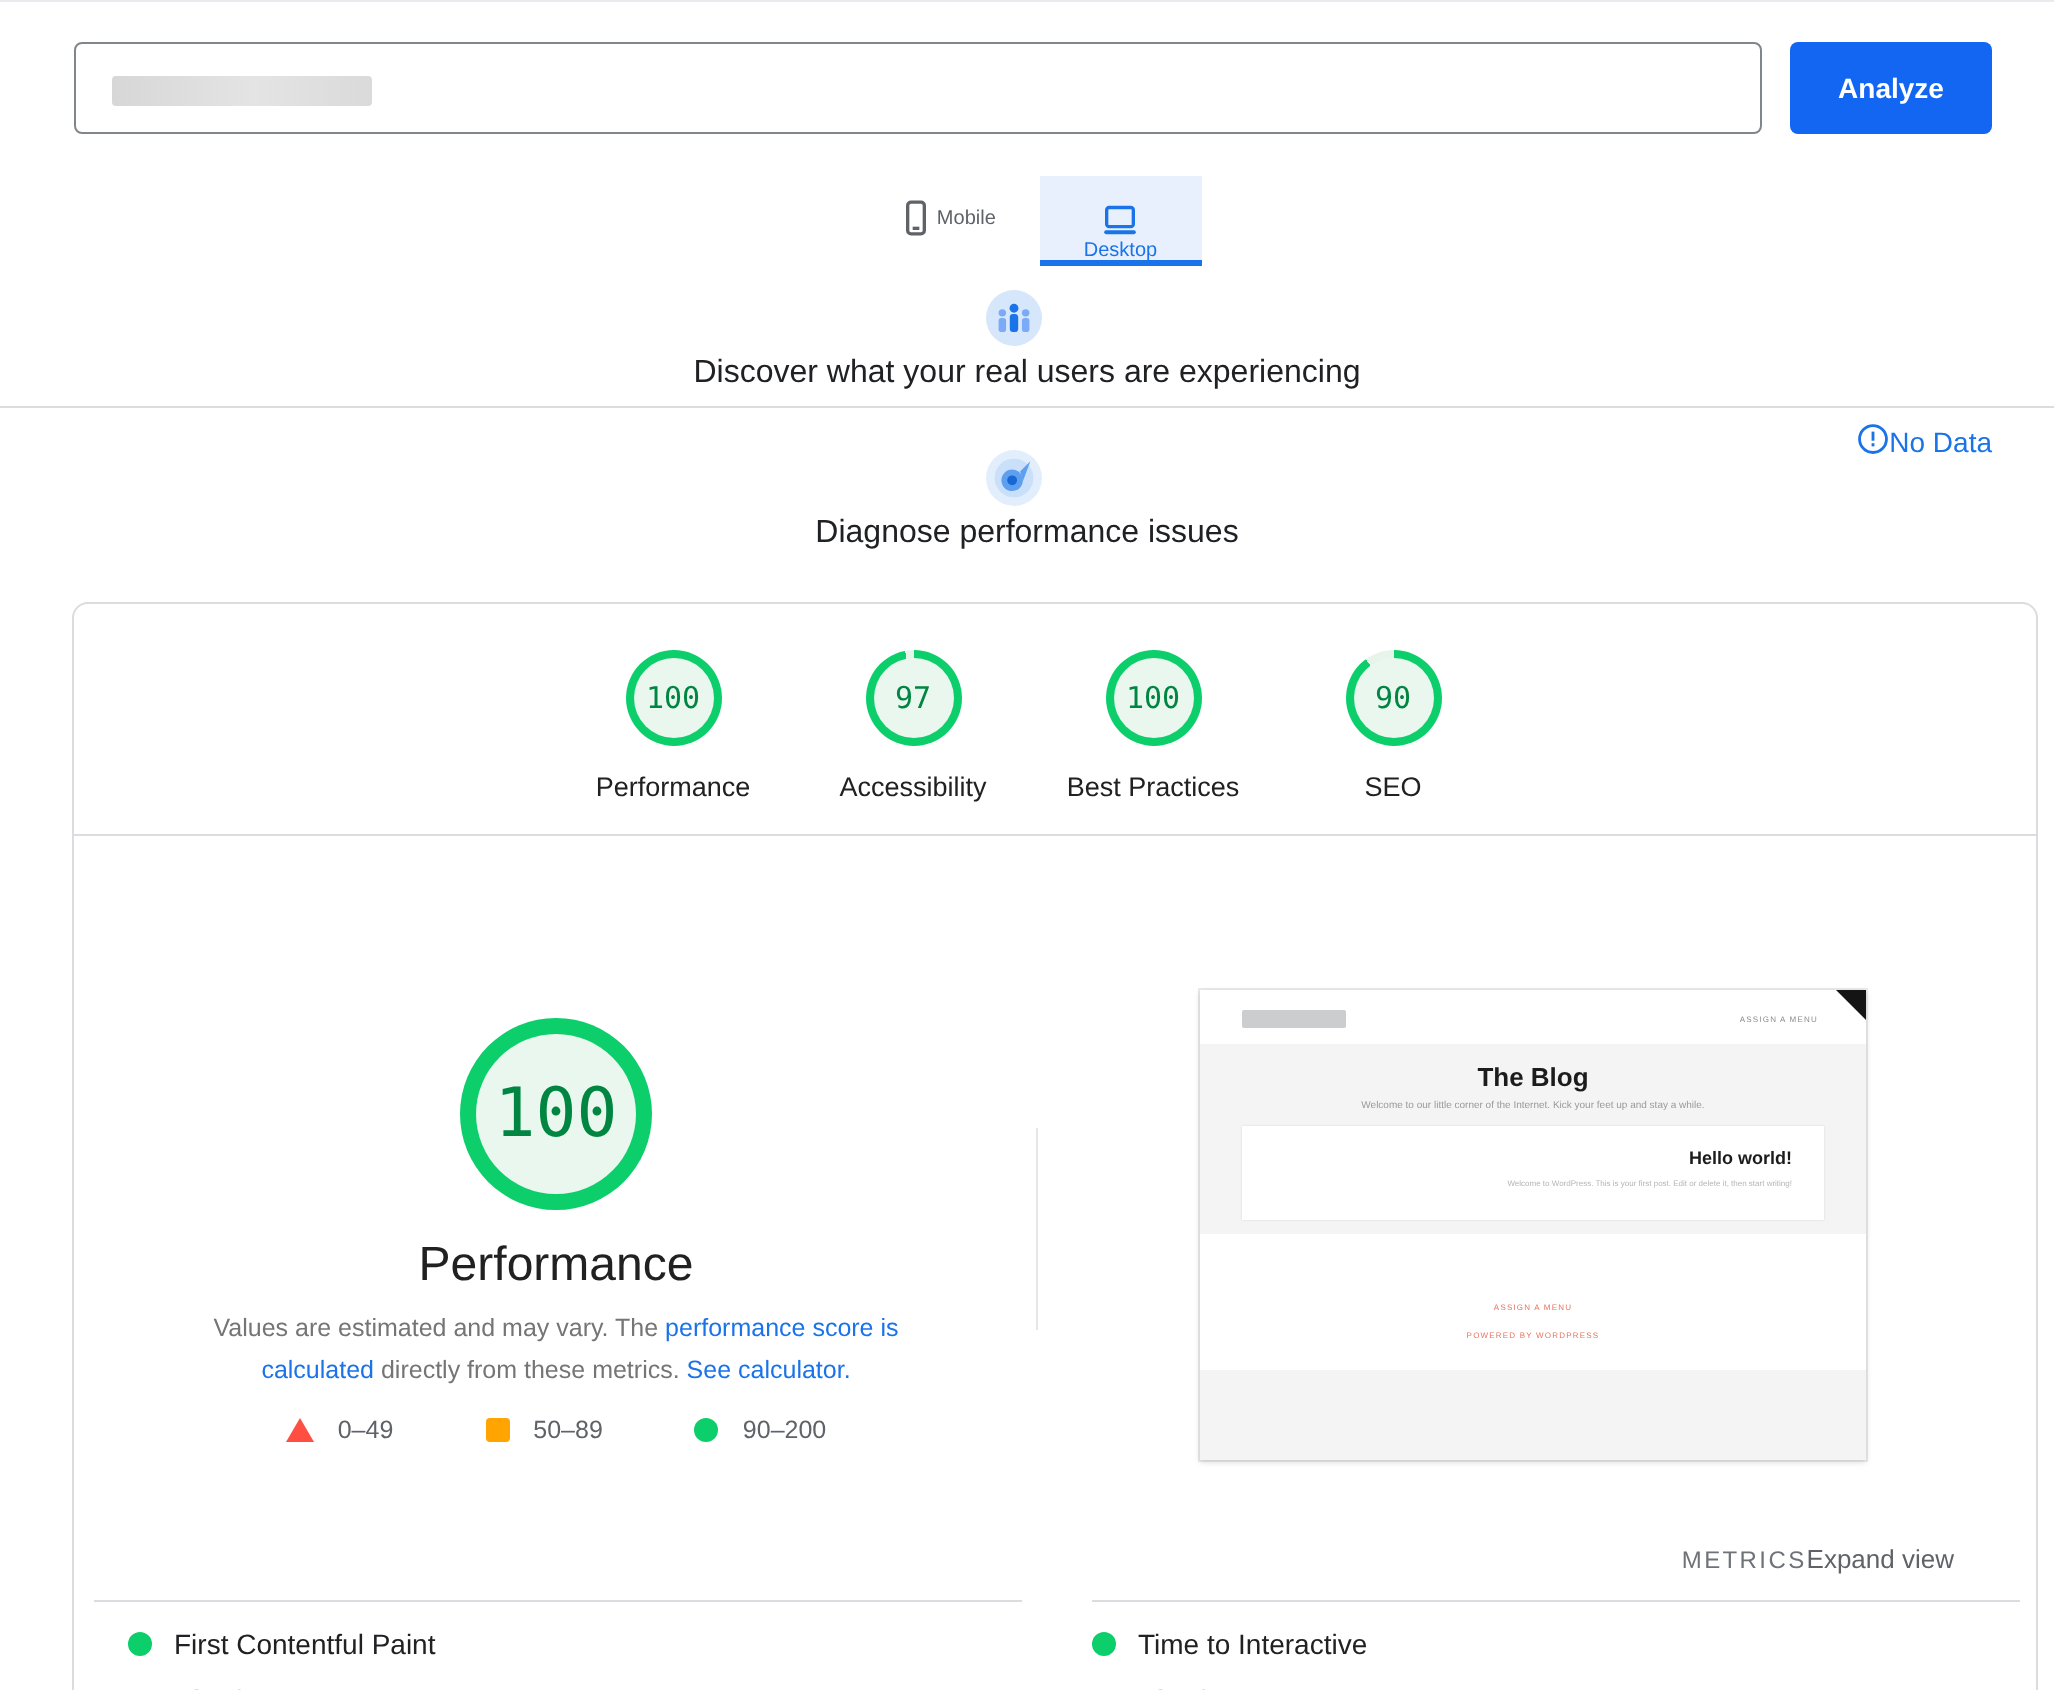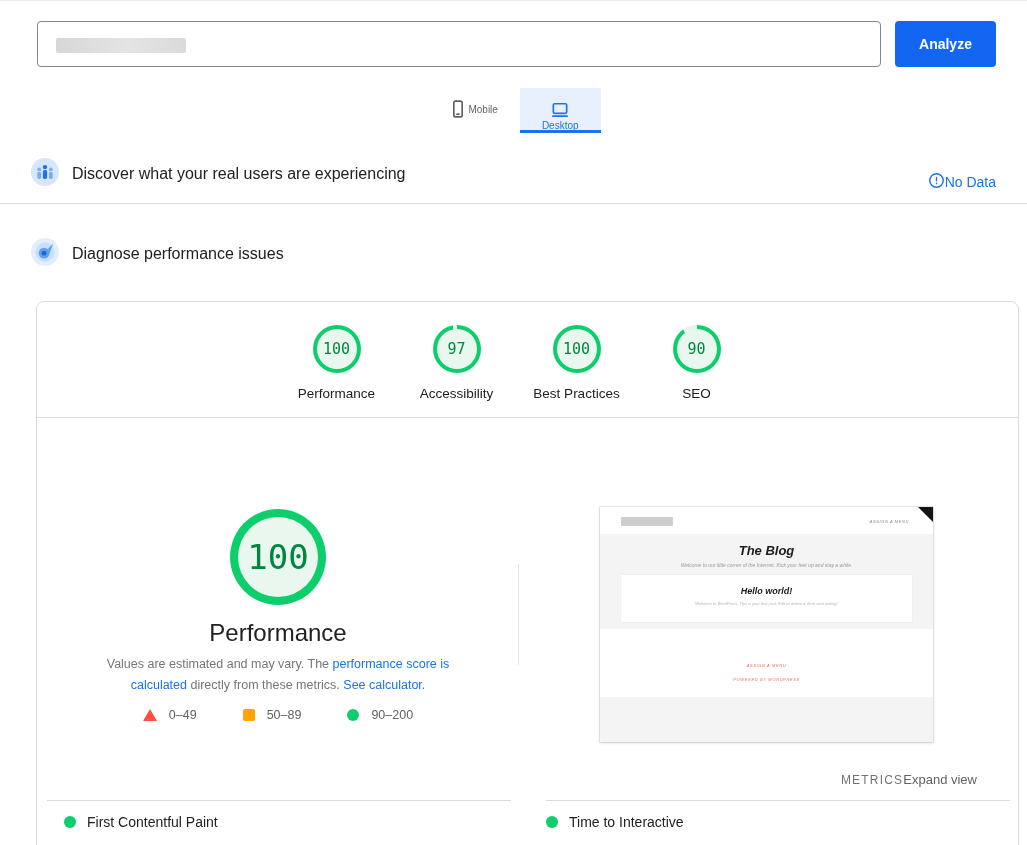--- a/index.html
+++ b/index.html
@@ -38,21 +38,21 @@
   }
   
   .tabs{display:flex;justify-content:center;margin-top:21px;}
   .tab{
     display:flex;align-items:center;padding:12px 22px;height:45px;
     font-size:10px;color:var(--text_gray);cursor:pointer;border-bottom:3px solid transparent;
   }
   .tab.active{background:#e8f0fe;color:var(--accent_blue);border-bottom-color:var(--accent_blue);flex-direction:column;}
   .tab svg{display:block;}
   
-  .section-row{display:flex;align-items:center;padding:0 31px;height:58px;}
+  .section-row{display:flex;align-items:center;padding:0 31px;height:58px;flex-direction:column;}
   .section-row .sec-icon{flex:none;margin-right:13px;}
   .sec-title{font-size:16px;color:var(--text_dark);}
   .no-data{
     margin-left:auto;display:flex;align-items:center;gap:0;color:var(--accent_blue);
     font-size:14px;cursor:pointer;margin-top:15px;
   }
   .hdivider{border-bottom:1px solid var(--divider);}
   .diagnose-row{margin-top:21px;}
   
   .card{
@@ -84,31 +84,31 @@
   }
   .gauge-note a{color:var(--accent_blue);text-decoration:none;cursor:pointer;}
   .legend{display:flex;justify-content:center;gap:46px;margin-top:13px;font-size:12.5px;color:var(--text_gray);}
   .legend-item{display:flex;align-items:center;gap:12px;}
   .tri{width:0;height:0;border-left:7px solid transparent;border-right:7px solid transparent;border-bottom:12px solid var(--fail_red);}
   .sq{width:12px;height:12px;background:var(--average_orange);border-radius:2px;}
   .dot{width:12px;height:12px;background:var(--pass_green);border-radius:50%;}
   .vdivider{position:absolute;left:481px;top:262px;width:1px;height:101px;background:#e6e6e6;}
   
   .shot{
-    position:absolute;left:563px;top:205px;width:333px;height:235px;background:#c2410c;
-    box-shadow:0 0 0 1px rgba(0,0,0,.08),0 1px 3px rgba(0,0,0,.15);overflow:hidden;font-style:italic;
+    position:absolute;left:563px;top:193px;width:333px;height:235px;background:#c2410c;
+    box-shadow:0 0 0 1px rgba(0,0,0,.08),0 1px 3px rgba(0,0,0,.15);overflow:hidden;
   }
   .shot-header{position:relative;height:27px;background:#fff;}
   .shot-logo-redacted{position:absolute;left:21px;top:10px;width:52px;height:9px;background:#cccdcf;border-radius:1px;}
   .shot-menu-label{position:absolute;right:24px;top:12px;font-size:4px;letter-spacing:.6px;color:#8d8d8d;}
   .shot-corner{position:absolute;right:0;top:0;width:0;height:0;border-top:15px solid #141414;border-left:15px solid transparent;}
   .shot-hero{background:#f4f4f4;height:95px;padding-top:9px;text-align:center;}
   .shot-blog-title{font-size:13px;font-weight:bold;color:#1c1c1c;}
   .shot-blog-subtitle{margin-top:4px;font-size:5px;color:#9a9a9a;}
-  .shot-post{background:#fff;margin:7px 21px 0;height:47px;padding:11px 16px;text-align:center;box-shadow:0 0 1px rgba(0,0,0,.12);}
+  .shot-post{background:#fff;margin:7px 21px 0;height:47px;padding:11px 16px;text-align:right;box-shadow:0 0 1px rgba(0,0,0,.12);}
   .shot-post-title{font-size:9px;font-weight:bold;color:#1c1c1c;}
   .shot-post-excerpt{margin-top:5px;font-size:4px;color:#b5b5b5;}
   .shot-mid{height:68px;background:#fff;text-align:center;padding-top:34px;}
   .shot-footer-line{font-size:4px;letter-spacing:.6px;color:#e8735e;}
   .shot-footer-line + .shot-footer-line{margin-top:9px;}
   .shot-footer{height:45px;background:#f4f4f4;}
   
   .metrics-header{
     position:absolute;left:10px;right:41px;top:470px;display:flex;justify-content:flex-end;align-items:baseline;
   }

